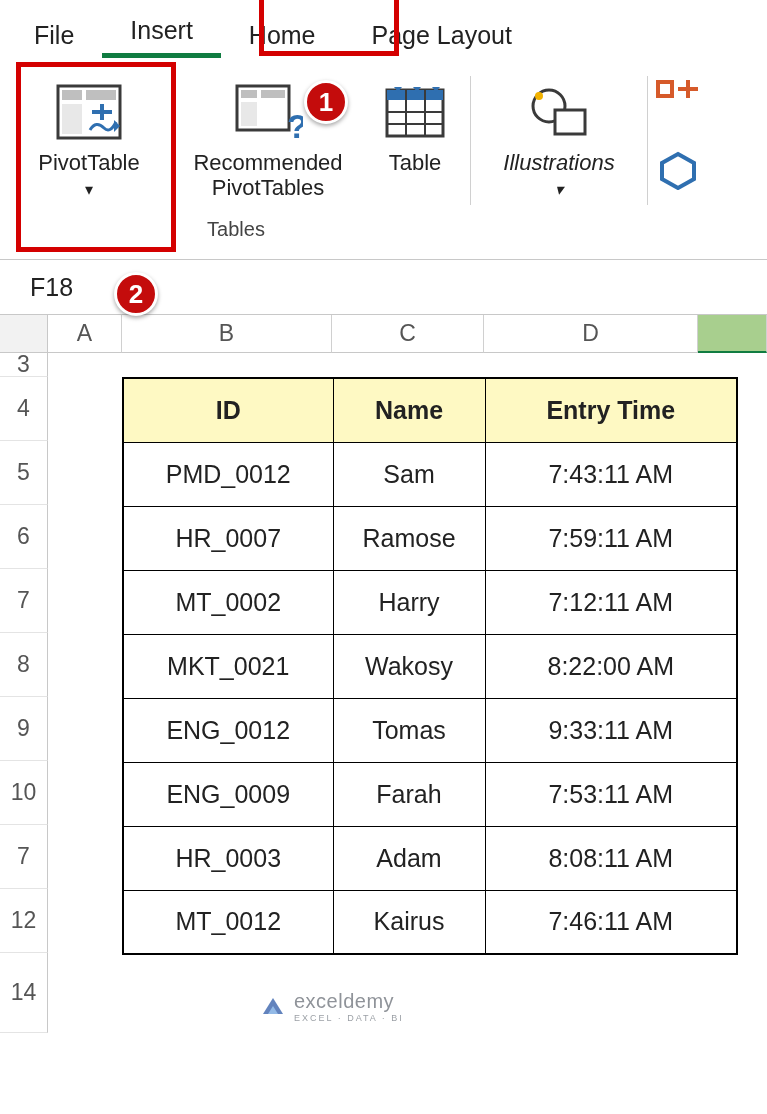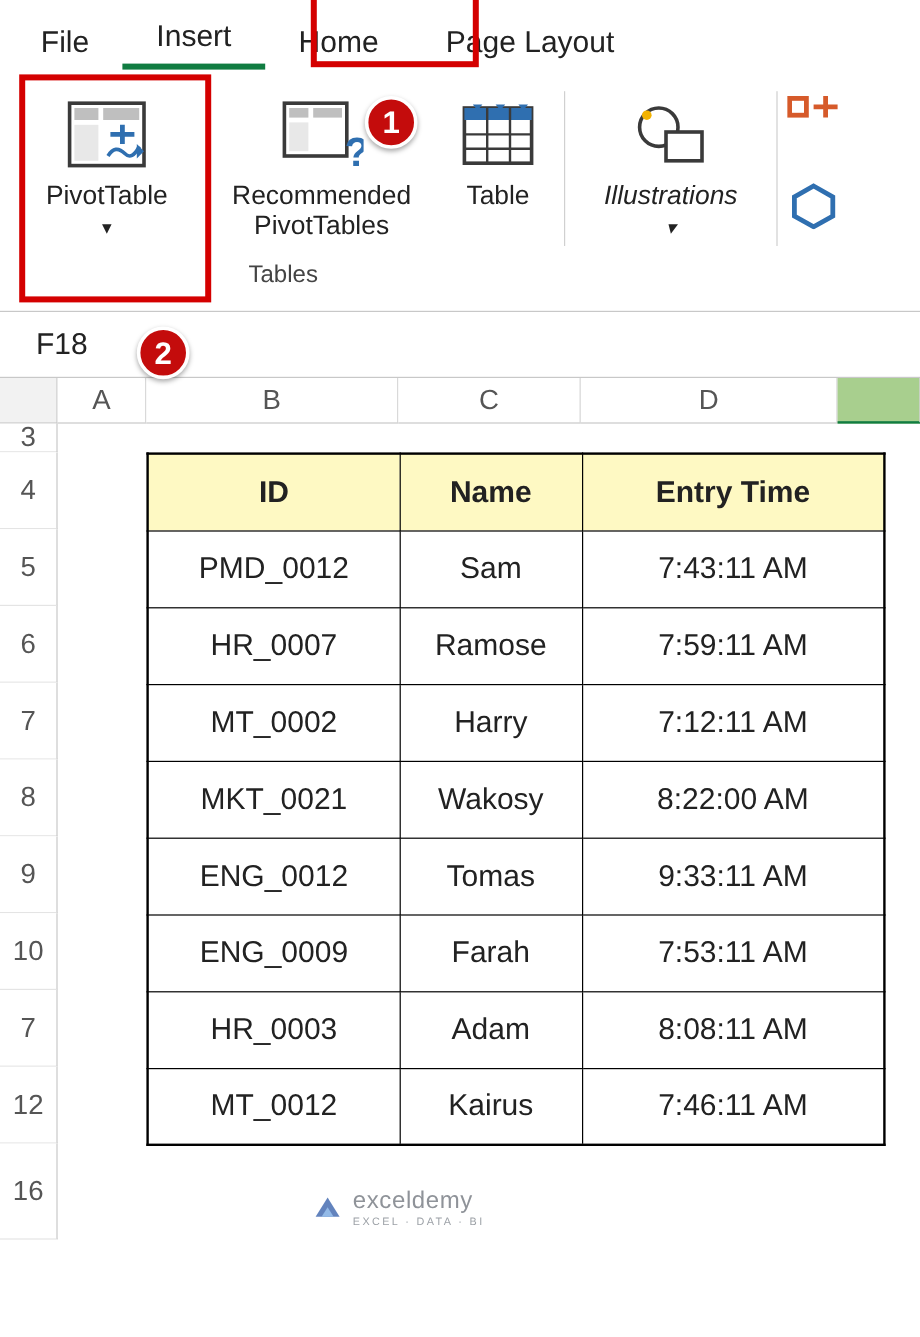--- a/index.html
+++ b/index.html
@@ -186,21 +186,21 @@
       <div class="rh">3</div>
       <div class="rh">4</div>
       <div class="rh">5</div>
       <div class="rh">6</div>
       <div class="rh">7</div>
       <div class="rh">8</div>
       <div class="rh">9</div>
       <div class="rh">10</div>
       <div class="rh">7</div>
       <div class="rh">12</div>
-      <div class="rh" style="height:80px;">16</div>
+      <div class="rh" style="height:80px;">14</div>
     </div>
 
     <div class="cells">
       <table class="data-table">
         <thead>
           <tr>
             <th class="c-id">ID</th>
             <th class="c-name">Name</th>
             <th class="c-time">Entry Time</th>
           </tr>

